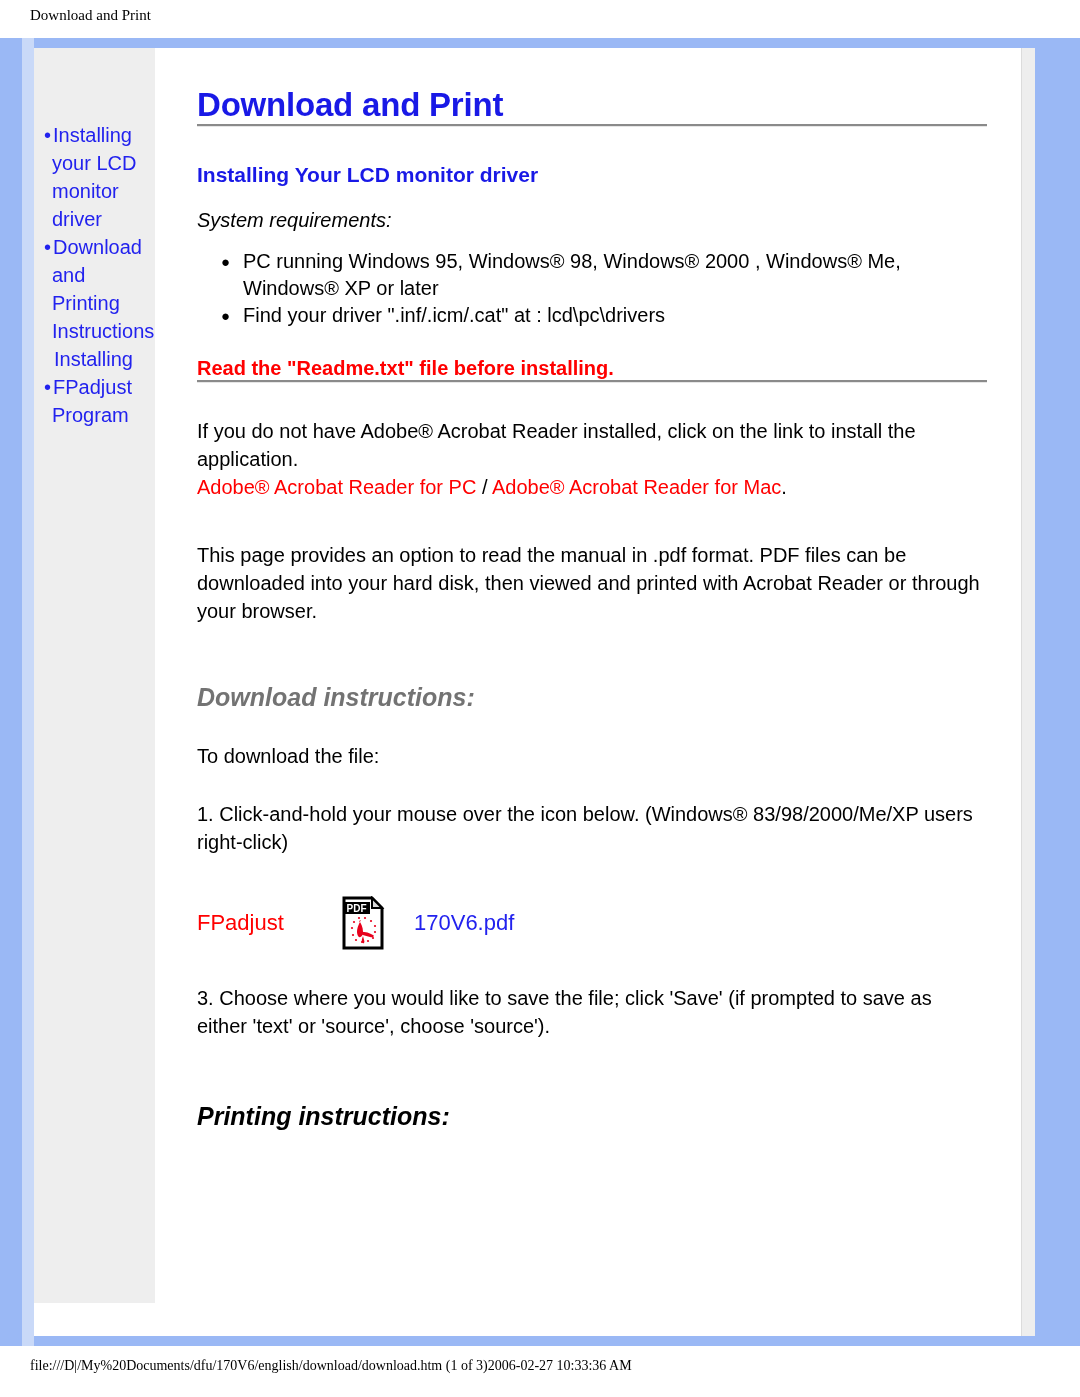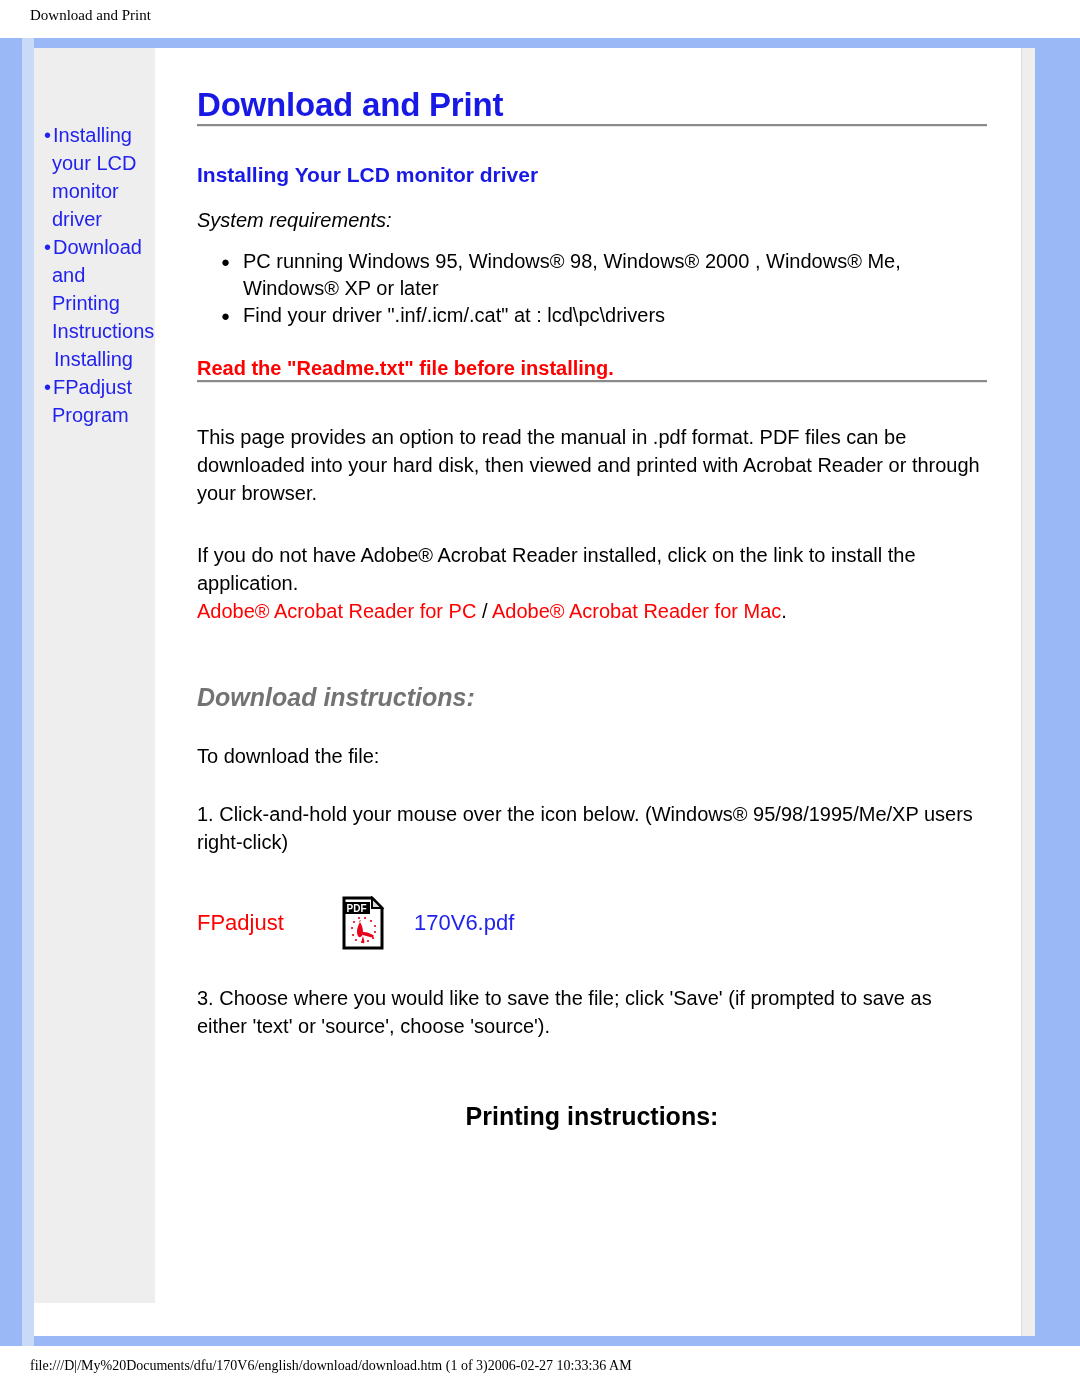--- a/index.html
+++ b/index.html
@@ -209,22 +209,22 @@
     font-size: 25px;
     font-weight: bold;
     font-style: italic;
     color: #737373;
   }
   h3.instr-head-2 {
     margin: 0;
     padding-top: 62px;
     font-size: 25px;
     font-weight: bold;
+    font-style: italic;
     color: #000;
-    text-align: center;
   }
 
   
   .dl-row {
     display: flex;
     align-items: center;
     padding-top: 40px;
   }
   .dl-label {
     color: #ff0000;
@@ -314,29 +314,29 @@
           </li>
           <li>
             <span class="dot">●</span><span>Find your driver ".inf/.icm/.cat" at : lcd\pc\drivers</span>
           </li>
         </ul>
 
         <p class="readme-warn">Read the "Readme.txt" file before installing.</p>
 
         <hr class="rule rule-2">
 
+        <p class="body-text pad-34"><span>If you do not have Adobe® Acrobat Reader installed, click on the link to install the application.</span><br><a class="red-link">Adobe® Acrobat Reader for PC</a><span> / </span><a class="red-link">Adobe® Acrobat Reader for Mac</a><span>.</span></p>
+
         <p class="body-text pad-40">This page provides an option to read the manual in .pdf format. PDF files can be downloaded into your hard disk, then viewed and printed with Acrobat Reader or through your browser.</p>
 
-        <p class="body-text pad-34"><span>If you do not have Adobe® Acrobat Reader installed, click on the link to install the application.</span><br><a class="red-link">Adobe® Acrobat Reader for PC</a><span> / </span><a class="red-link">Adobe® Acrobat Reader for Mac</a><span>.</span></p>
-
         <h3 class="instr-head">Download instructions:</h3>
 
         <p class="body-text pad-30">To download the file:</p>
 
-        <p class="body-text pad-30">1. Click-and-hold your mouse over the icon below. (Windows® 95/98/1995/Me/XP users right-click)</p>
+        <p class="body-text pad-30">1. Click-and-hold your mouse over the icon below. (Windows® 83/98/2000/Me/XP users right-click)</p>
 
         <div class="dl-row">
           <a class="dl-label">FPadjust</a>
 
           <span class="pdf-icon">
             <svg width="44" height="54" viewBox="0 0 44 54" xmlns="http://www.w3.org/2000/svg">
 
               <path d="M2 2 H30 L40 12 V52 H2 Z" fill="#ffffff" stroke="#000000" stroke-width="3"></path>
               <path d="M30 2 L40 12 H30 Z" fill="#d9d9d9" stroke="#000000" stroke-width="2"></path>
 

